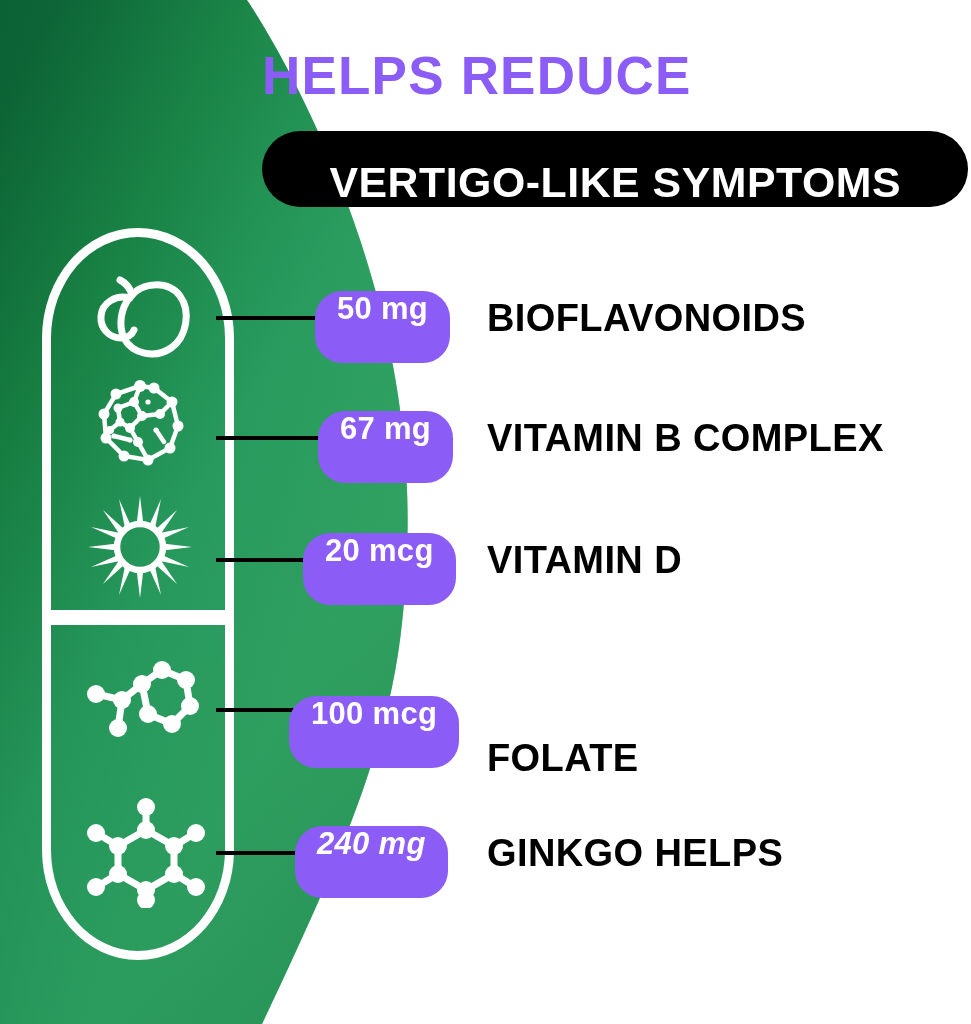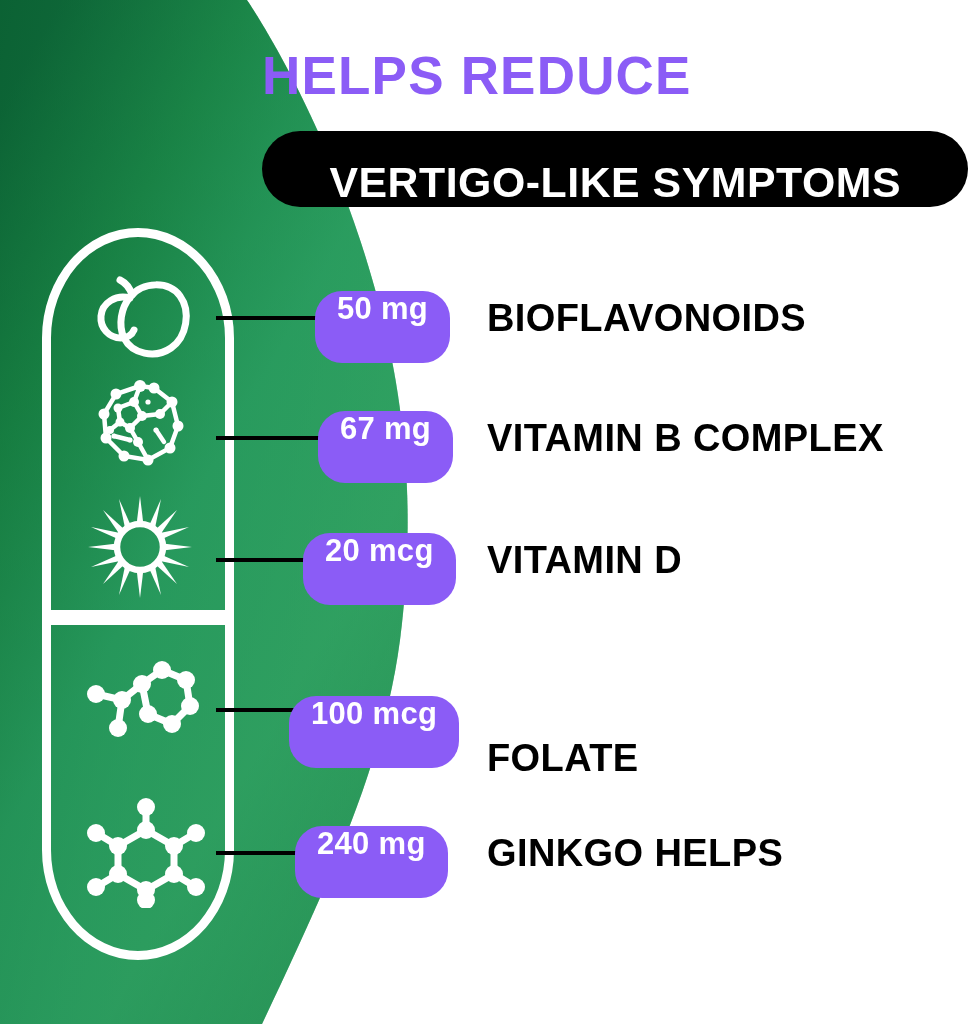--- a/index.html
+++ b/index.html
@@ -302,18 +302,18 @@
         <circle cx="60" cy="11" r="9"></circle>
           <circle cx="110" cy="37" r="9"></circle>
         <circle cx="110" cy="91" r="9"></circle>
           <circle cx="60" cy="104" r="9"></circle>
         <circle cx="10" cy="91" r="9"></circle>
           <circle cx="10" cy="37" r="9"></circle>
       </g>
     </svg>
   </div>
   <div class="connector" style="left:216px; top:851px; width:90px;"></div>
-  <div class="dose-pill" style="left:295px; top:826px;">
+  <div class="dose-pill" style="left:295px; top:826px;font-style:italic;">
     <span>240 mg</span>
   </div>
   <div class="ingredient-name" style="left:487px; top:853px;">GINKGO HELPS</div>
 
 </div>
 
 </body></html>

